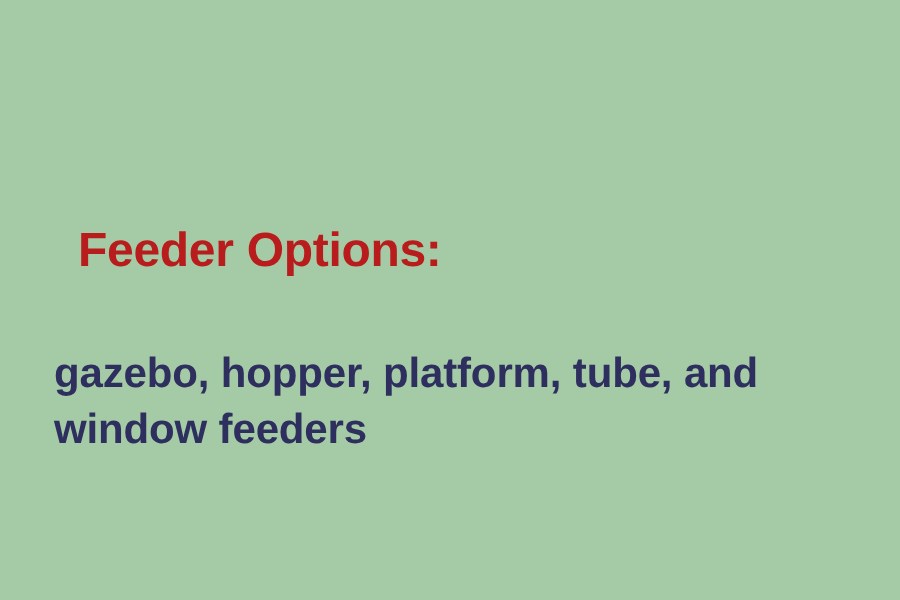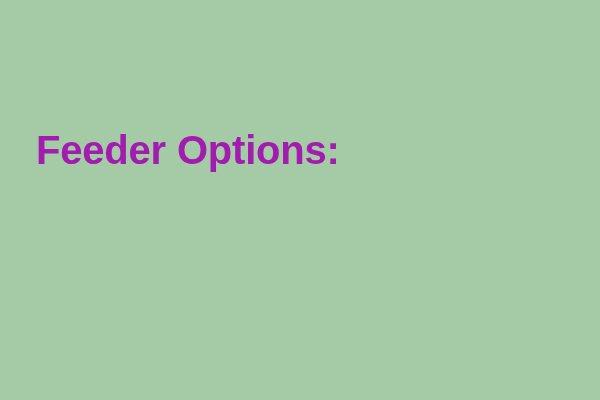--- a/index.html
+++ b/index.html
@@ -26,24 +26,24 @@
   }
 
   .text-block {
     position: absolute;
     left: 36px;
     top: 128px;
     width: 536px;
   }
 
   .headline {
-    margin: 0;
-    color: #a21caf;
+    margin: 16px;
+    color: #b91c1c;
     font-family: "Liberation Sans", sans-serif;
-    font-size: 40px;
+    font-size: 32px;
     font-weight: 700;
     line-height: 44px;
     letter-spacing: -0.2px;
     white-space: nowrap;
   }
 
   .body-copy {
     margin: 0;
     padding-top: 26px;
     color: #2e2f5e;
@@ -54,14 +54,15 @@
     letter-spacing: -0.1px;
     max-width: 540px;
   }
 </style>
 </head>
 <body>
 
 <div class="card">
   <div class="text-block">
     <h1 class="headline">Feeder Options:</h1>
+    <p class="body-copy">gazebo, hopper, platform, tube, and window feeders</p>
   </div>
 </div>
 
 </body></html>

